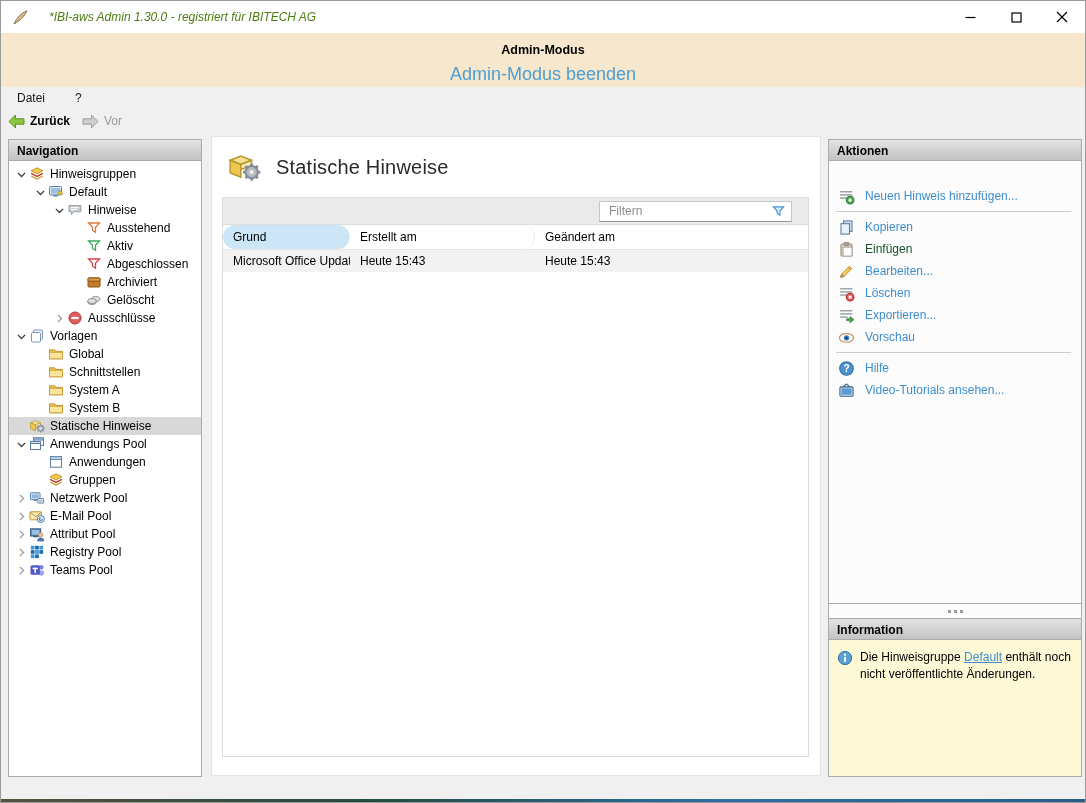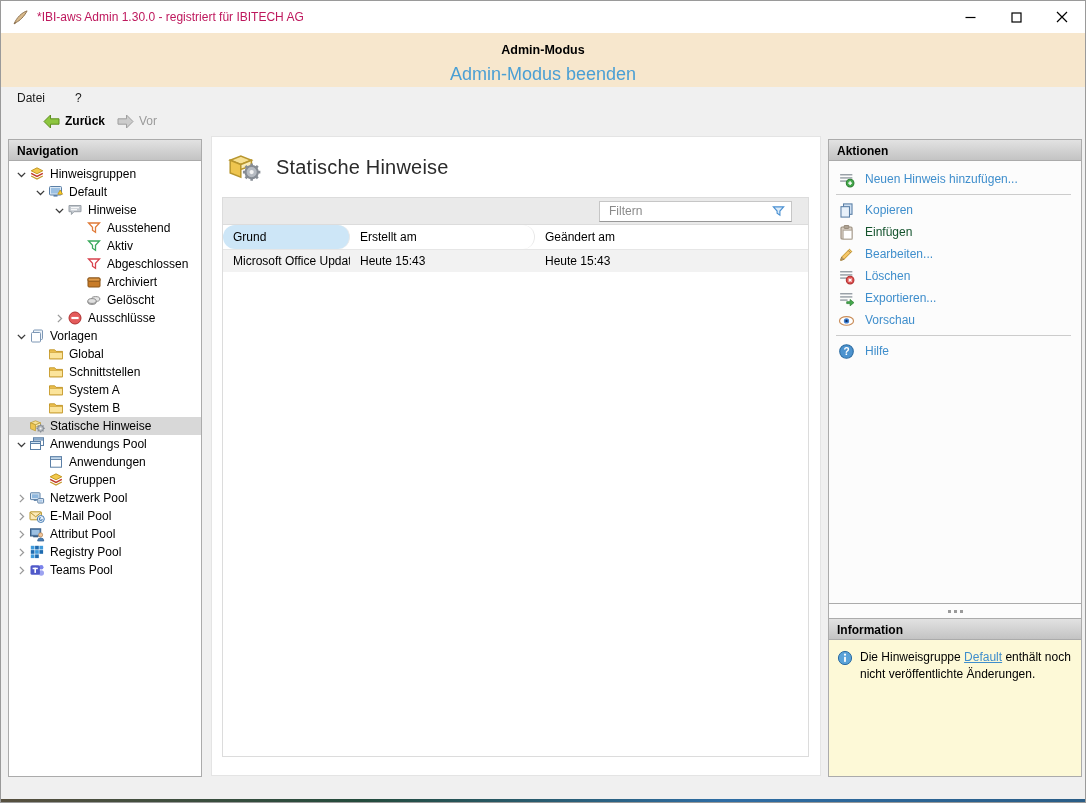--- a/index.html
+++ b/index.html
@@ -3,33 +3,33 @@
 <meta charset="utf-8">
 <style>
   * { box-sizing: border-box; }
   body { margin:0; background:#5a5a5a; font-family:"Liberation Sans","DejaVu Sans",sans-serif; }
   .window { position:relative; width:1086px; height:803px; background:#f0f0f0;
             border:1px solid #9a9a9a; overflow:hidden; font-size:12px; color:#1a1a1a; }
 
   
   .titlebar { height:32px; background:#ffffff; display:flex; align-items:center; padding-left:11px; }
   .app-icon { width:17px; height:17px; display:inline-flex; }
-  .title-text { margin-left:8px; font-size:12px; color:#be185d; }
+  .title-text { margin-left:20px; font-size:12px; color:#4d7c0f;font-style:italic; }
   .win-controls { margin-left:auto; display:flex; height:32px; }
   .win-btn { width:46px; height:32px; display:flex; align-items:center; justify-content:center; cursor:pointer; }
 
   
   .banner { height:54px; background:#f7e7cd; text-align:center; padding-top:10px; }
   .banner-title { font-weight:bold; font-size:12.5px; color:#000; }
   .banner-link { margin-top:7px; color:#4a9fd4; font-size:18px; cursor:pointer; display:inline-block; width:100%; }
 
   
   .menubar { height:22px; display:flex; align-items:center; padding-left:14px; gap:26px; }
   .menu-item { cursor:pointer; padding:2px 2px; }
-  .toolbar { height:24px; display:flex; align-items:center; padding-left:18px; gap:12px;margin-left:24px; }
+  .toolbar { height:24px; display:flex; align-items:center; padding-left:7px; gap:12px; }
   .tool-btn { display:flex; align-items:center; gap:5px; cursor:pointer; }
   .tool-btn .arr { width:17px; height:15px; display:inline-flex; }
   .tool-label-back { font-weight:bold; color:#000; }
   .tool-label-fwd { color:#9a9a9a; }
 
   .panel-header { height:22px; background:linear-gradient(#e2e2e2,#c3c3c3); border:1px solid #ababab;
                   font-weight:bold; padding:4px 8px; color:#000; }
 
   
   .nav-panel { position:absolute; left:7px; top:138px; width:194px; height:638px; }
@@ -57,21 +57,21 @@
   .thead { display:flex; height:25px; background:#fff; border-bottom:1px solid #e6e6e6; }
   .th { padding:5px 4px 0 10px; border-right:1px solid #e8e8e8; color:#000; cursor:pointer;border-radius:12px; }
   .th:last-child { border-right:none; }
   .th.sorted { background:#cde6f7; }
   .trow { display:flex; height:22px; background:#f2f2f2; align-items:center; cursor:pointer; }
   .td { padding-left:10px; color:#000; overflow:hidden; white-space:nowrap; }
   .c0 { width:127px; flex:0 0 127px; } .c1 { width:185px; flex:0 0 185px; } .c2 { flex:1; }
 
   
   .actions-panel { position:absolute; left:827px; top:138px; width:254px; }
-  .actions-body { background:#fcfcfc; border:1px solid #ababab; border-top:none; height:443px; padding-top:7px; }
+  .actions-body { background:#fcfcfc; border:1px solid #ababab; border-top:none; height:443px; padding-top:24px; }
   .action-row { height:22px; display:flex; align-items:center; gap:10px; padding-left:9px;
                 color:#3f8ecc; cursor:pointer; }
   .action-row.disabled { color:#14532d; cursor:default; }
   .action-ico { width:17px; height:17px; display:inline-flex; flex:0 0 17px; }
   .action-sep { height:1px; background:#cccccc; margin:4px 10px 4px 7px; }
   .splitter { height:14px; background:#fcfcfc; border-left:1px solid #ababab; border-right:1px solid #ababab;
               display:flex; align-items:center; justify-content:center; gap:3px; cursor:row-resize; }
   .splitter i { width:3px; height:3px; background:#9a9a9a; display:block; }
 
   
@@ -585,20 +585,30 @@
         <div class="action-sep"></div>
         <div class="action-row">
           <span class="action-ico">
             <svg viewBox="0 0 16 16" width="100%" height="100%">
               <circle cx="8" cy="8" r="6.4" fill="#4c93cf" stroke="#2d6da3"></circle>
               <text x="8" y="11.4" text-anchor="middle" font-size="9.5" font-weight="bold" fill="#fff">?</text>
             </svg>
           </span>
           <span>Hilfe</span>
         </div>
+        <div class="action-row">
+          <span class="action-ico">
+            <svg viewBox="0 0 16 16" width="100%" height="100%">
+              <path d="M5 4.6 8 1.8 M11 4.6 8 1.8" stroke="#3c5f85" stroke-width="1.1" fill="none"></path>
+              <rect x="1.8" y="4.6" width="12.4" height="8.8" rx="1" fill="#cfe3f4" stroke="#3c5f85"></rect>
+              <rect x="3.2" y="6" width="9.6" height="6" fill="#5b9bd5"></rect>
+            </svg>
+          </span>
+          <span>Video-Tutorials ansehen...</span>
+        </div>
       </div>
     <div class="splitter">
         <i></i>
         <i></i>
         <i></i>
       </div>
   </div>
 
   <div class="info-panel">
     <div class="panel-header">Information</div>

